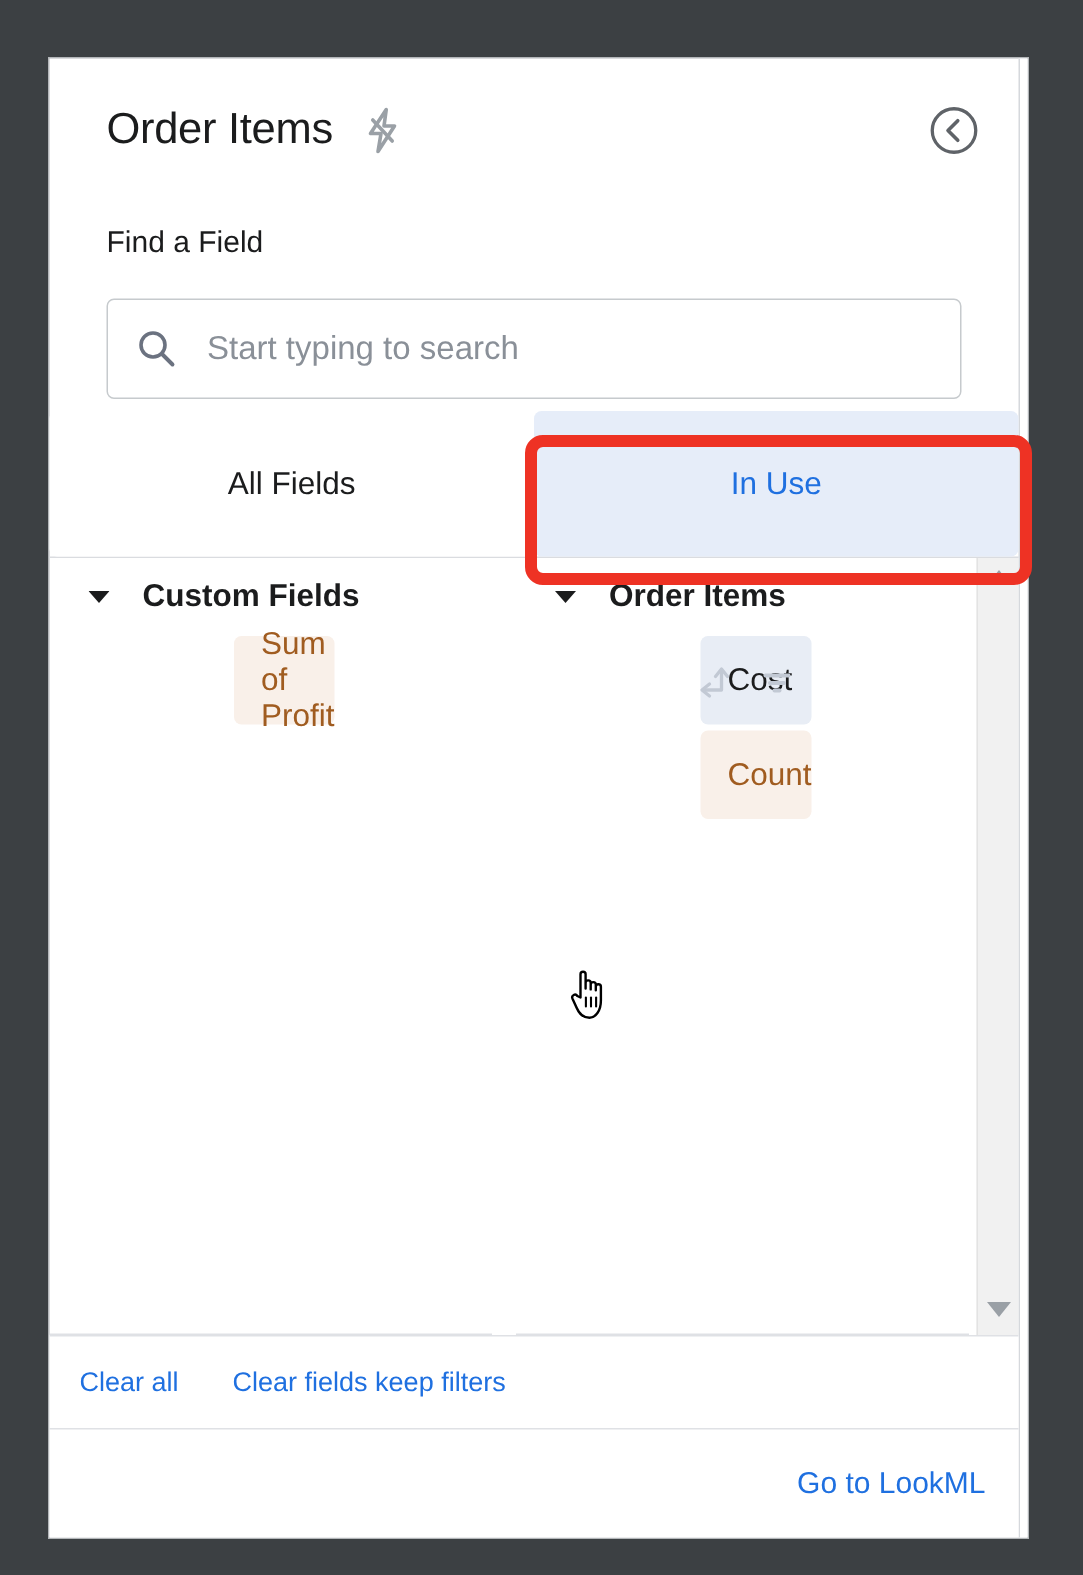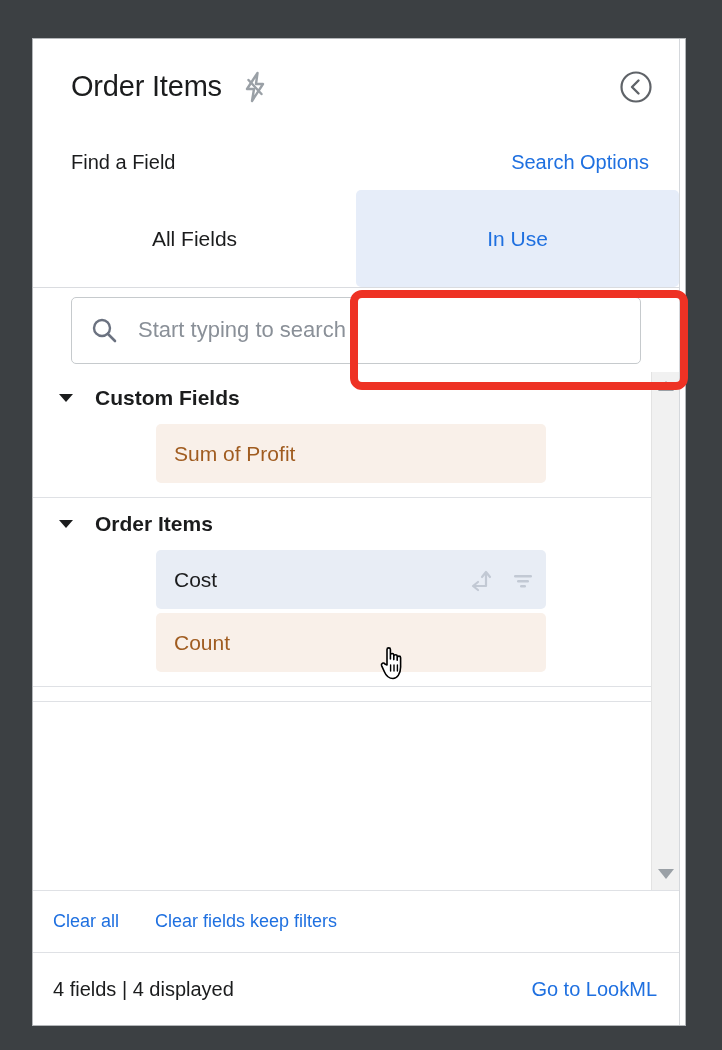--- a/index.html
+++ b/index.html
@@ -163,21 +163,21 @@
     flex: 1 1 auto;
     position: relative;
     display: flex;
     overflow: hidden;
   }
 
   #field-list {
     flex: 1 1 auto;
     overflow: hidden;
     display: flex;
-    flex-direction: column;
+    gap: 16px;
   }
 
   .section {
     border-bottom: 1px solid #dfe1e5;
     padding-bottom: 14px;
   }
 
   .section-header {
     display: flex;
     align-items: center;
@@ -315,38 +315,37 @@
         <svg width="34" height="34" viewBox="0 0 34 34">
           <circle cx="17" cy="17" r="14.5" fill="none" stroke="#5f6368" stroke-width="2.2"></circle>
           <polyline points="19.5,10.5 13,17 19.5,23.5" fill="none" stroke="#5f6368" stroke-width="2.4" stroke-linecap="round" stroke-linejoin="round"></polyline>
         </svg>
       </div>
     </div>
 
     <div id="find-row">
       <div id="find-label">Find a Field</div>
       <div id="find-spacer"></div>
-      <div id="search-options-link">Search Options</div>
-    </div>
-
-    <div id="tabs">
-      <div class="tab">All Fields</div>
-      <div class="tab active">In Use</div>
     </div>
 
     <div id="search-wrap">
       <div id="search-box">
         <span id="search-icon">
           <svg width="28" height="28" viewBox="0 0 28 28">
             <circle cx="12" cy="12" r="8" fill="none" stroke="#6b7280" stroke-width="2.4"></circle>
             <line x1="18" y1="18" x2="25" y2="25" stroke="#6b7280" stroke-width="2.6" stroke-linecap="round"></line>
           </svg>
         </span>
         <input id="search-input" type="text" placeholder="Start typing to search" style="">
       </div>
+    </div>
+
+    <div id="tabs">
+      <div class="tab">All Fields</div>
+      <div class="tab active">In Use</div>
     </div>
 
     <div id="body">
 
       <div id="field-list">
 
         <div class="section">
           <div class="section-header">
             <span class="caret">
               <svg width="14" height="10" viewBox="0 0 14 10">
@@ -414,21 +413,20 @@
       </div>
 
     </div>
 
     <div id="clear-row">
       <span class="clear-link">Clear all</span>
       <span class="clear-link">Clear fields keep filters</span>
     </div>
 
     <div id="footer">
-      <span id="footer-count">4 fields | 4 displayed</span>
       <span id="footer-spacer"></span>
       <span id="lookml-link">Go to LookML</span>
     </div>
 
   </div>
 </div>
 
 <div id="annotation"></div>
 
 <div id="cursor">

